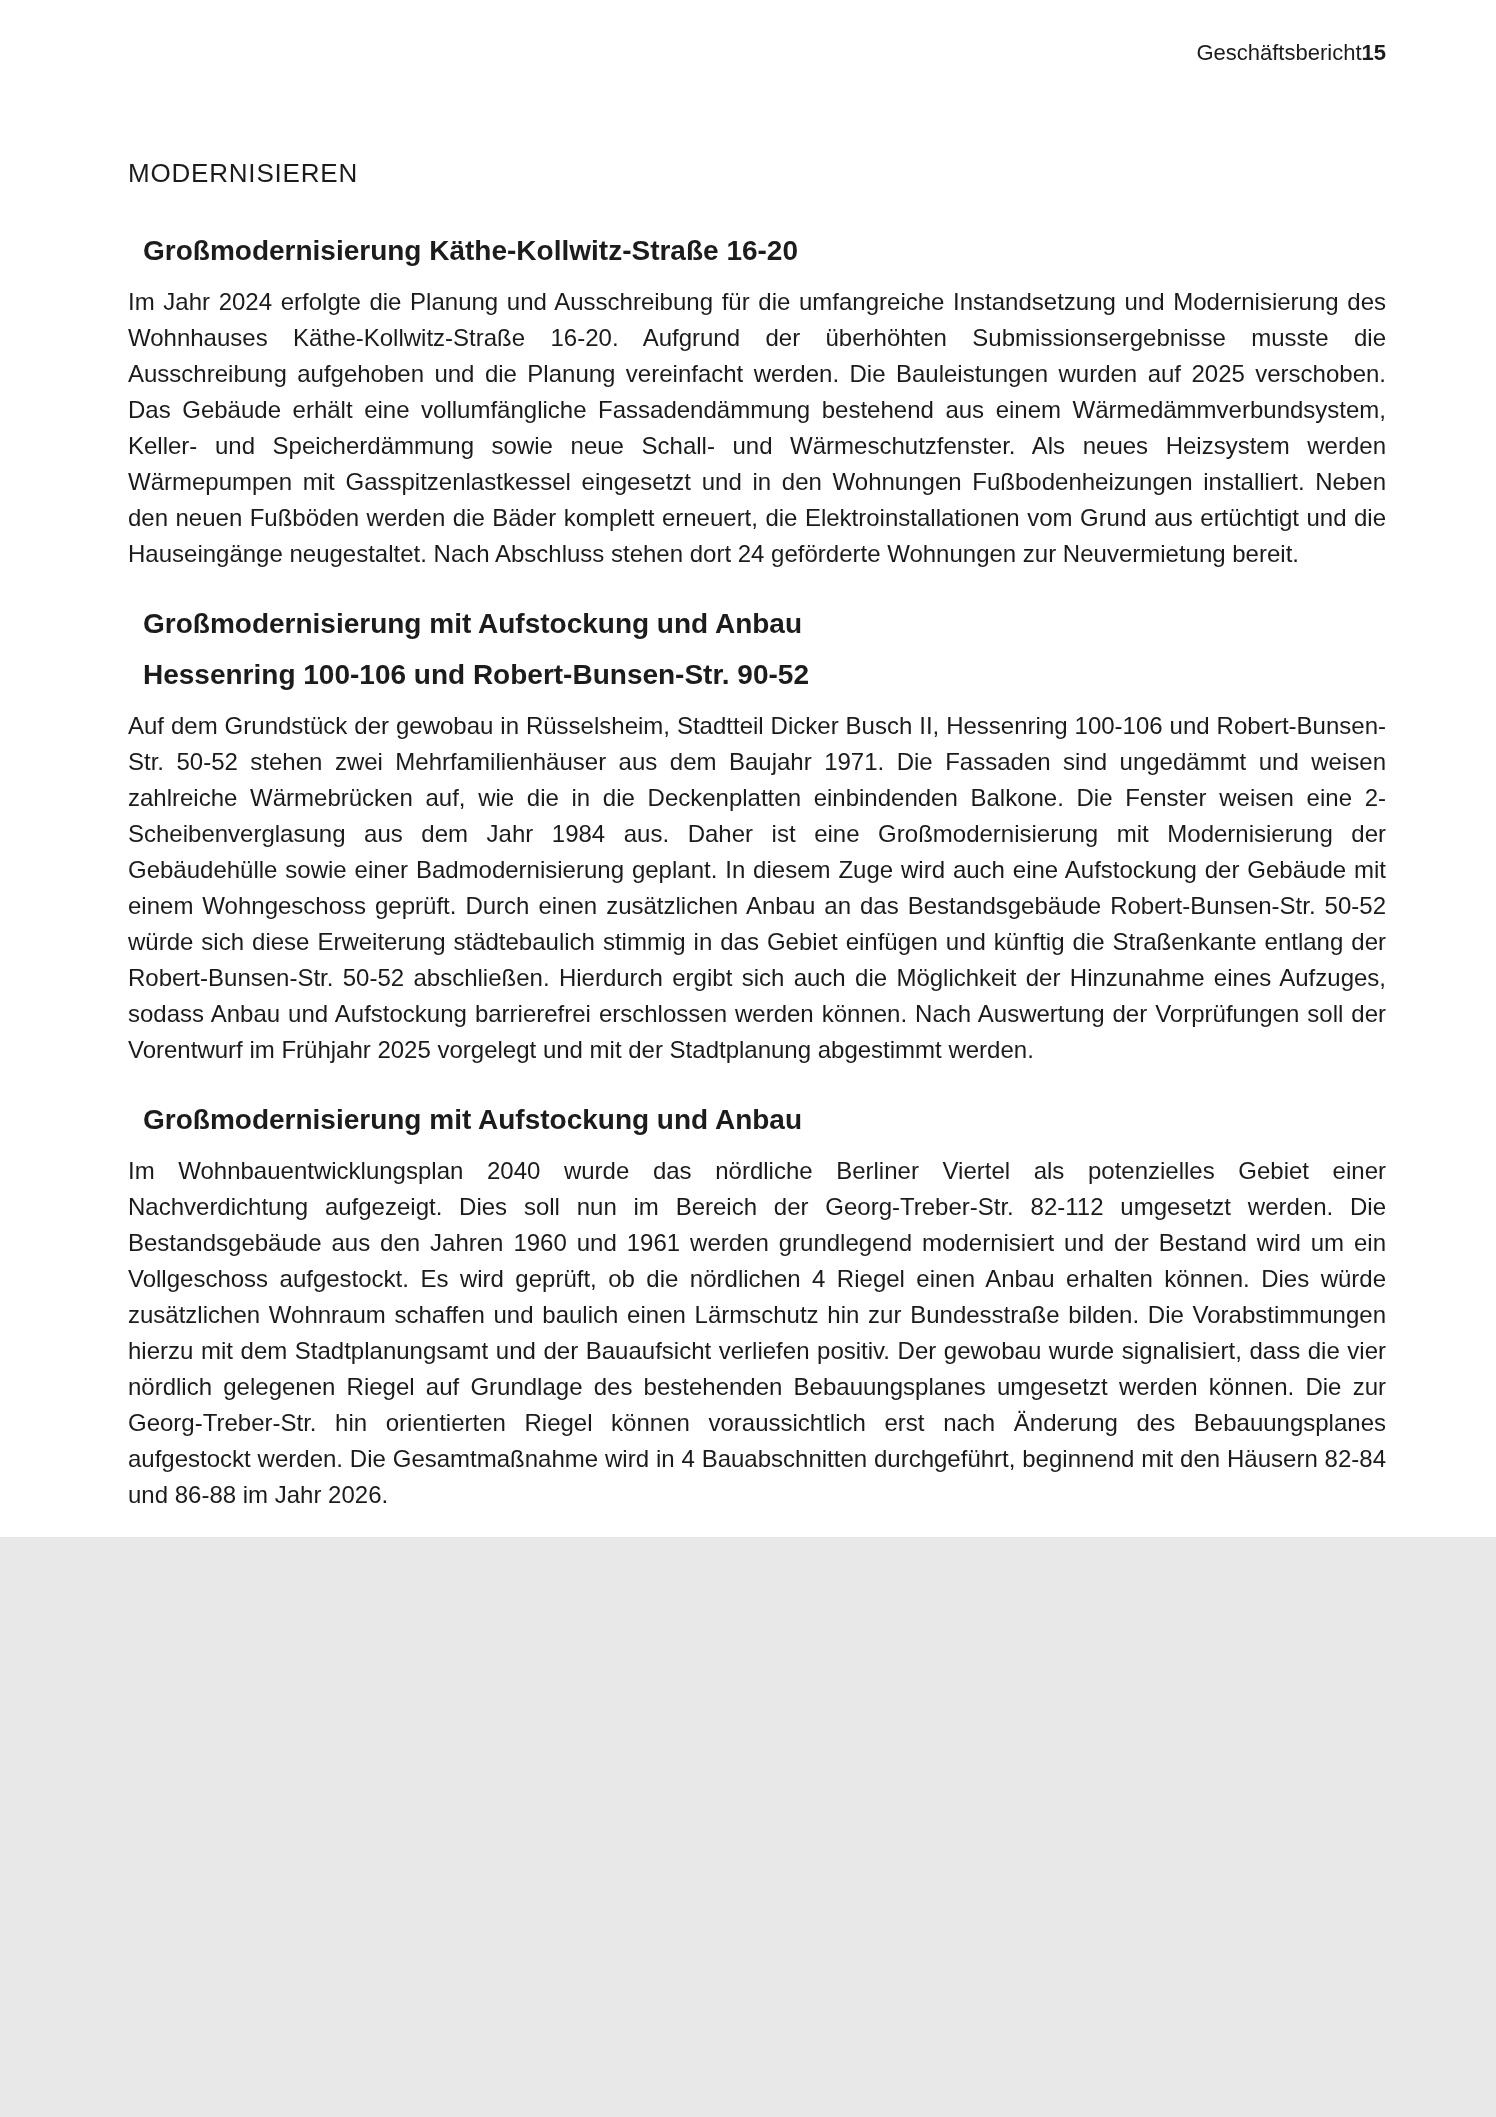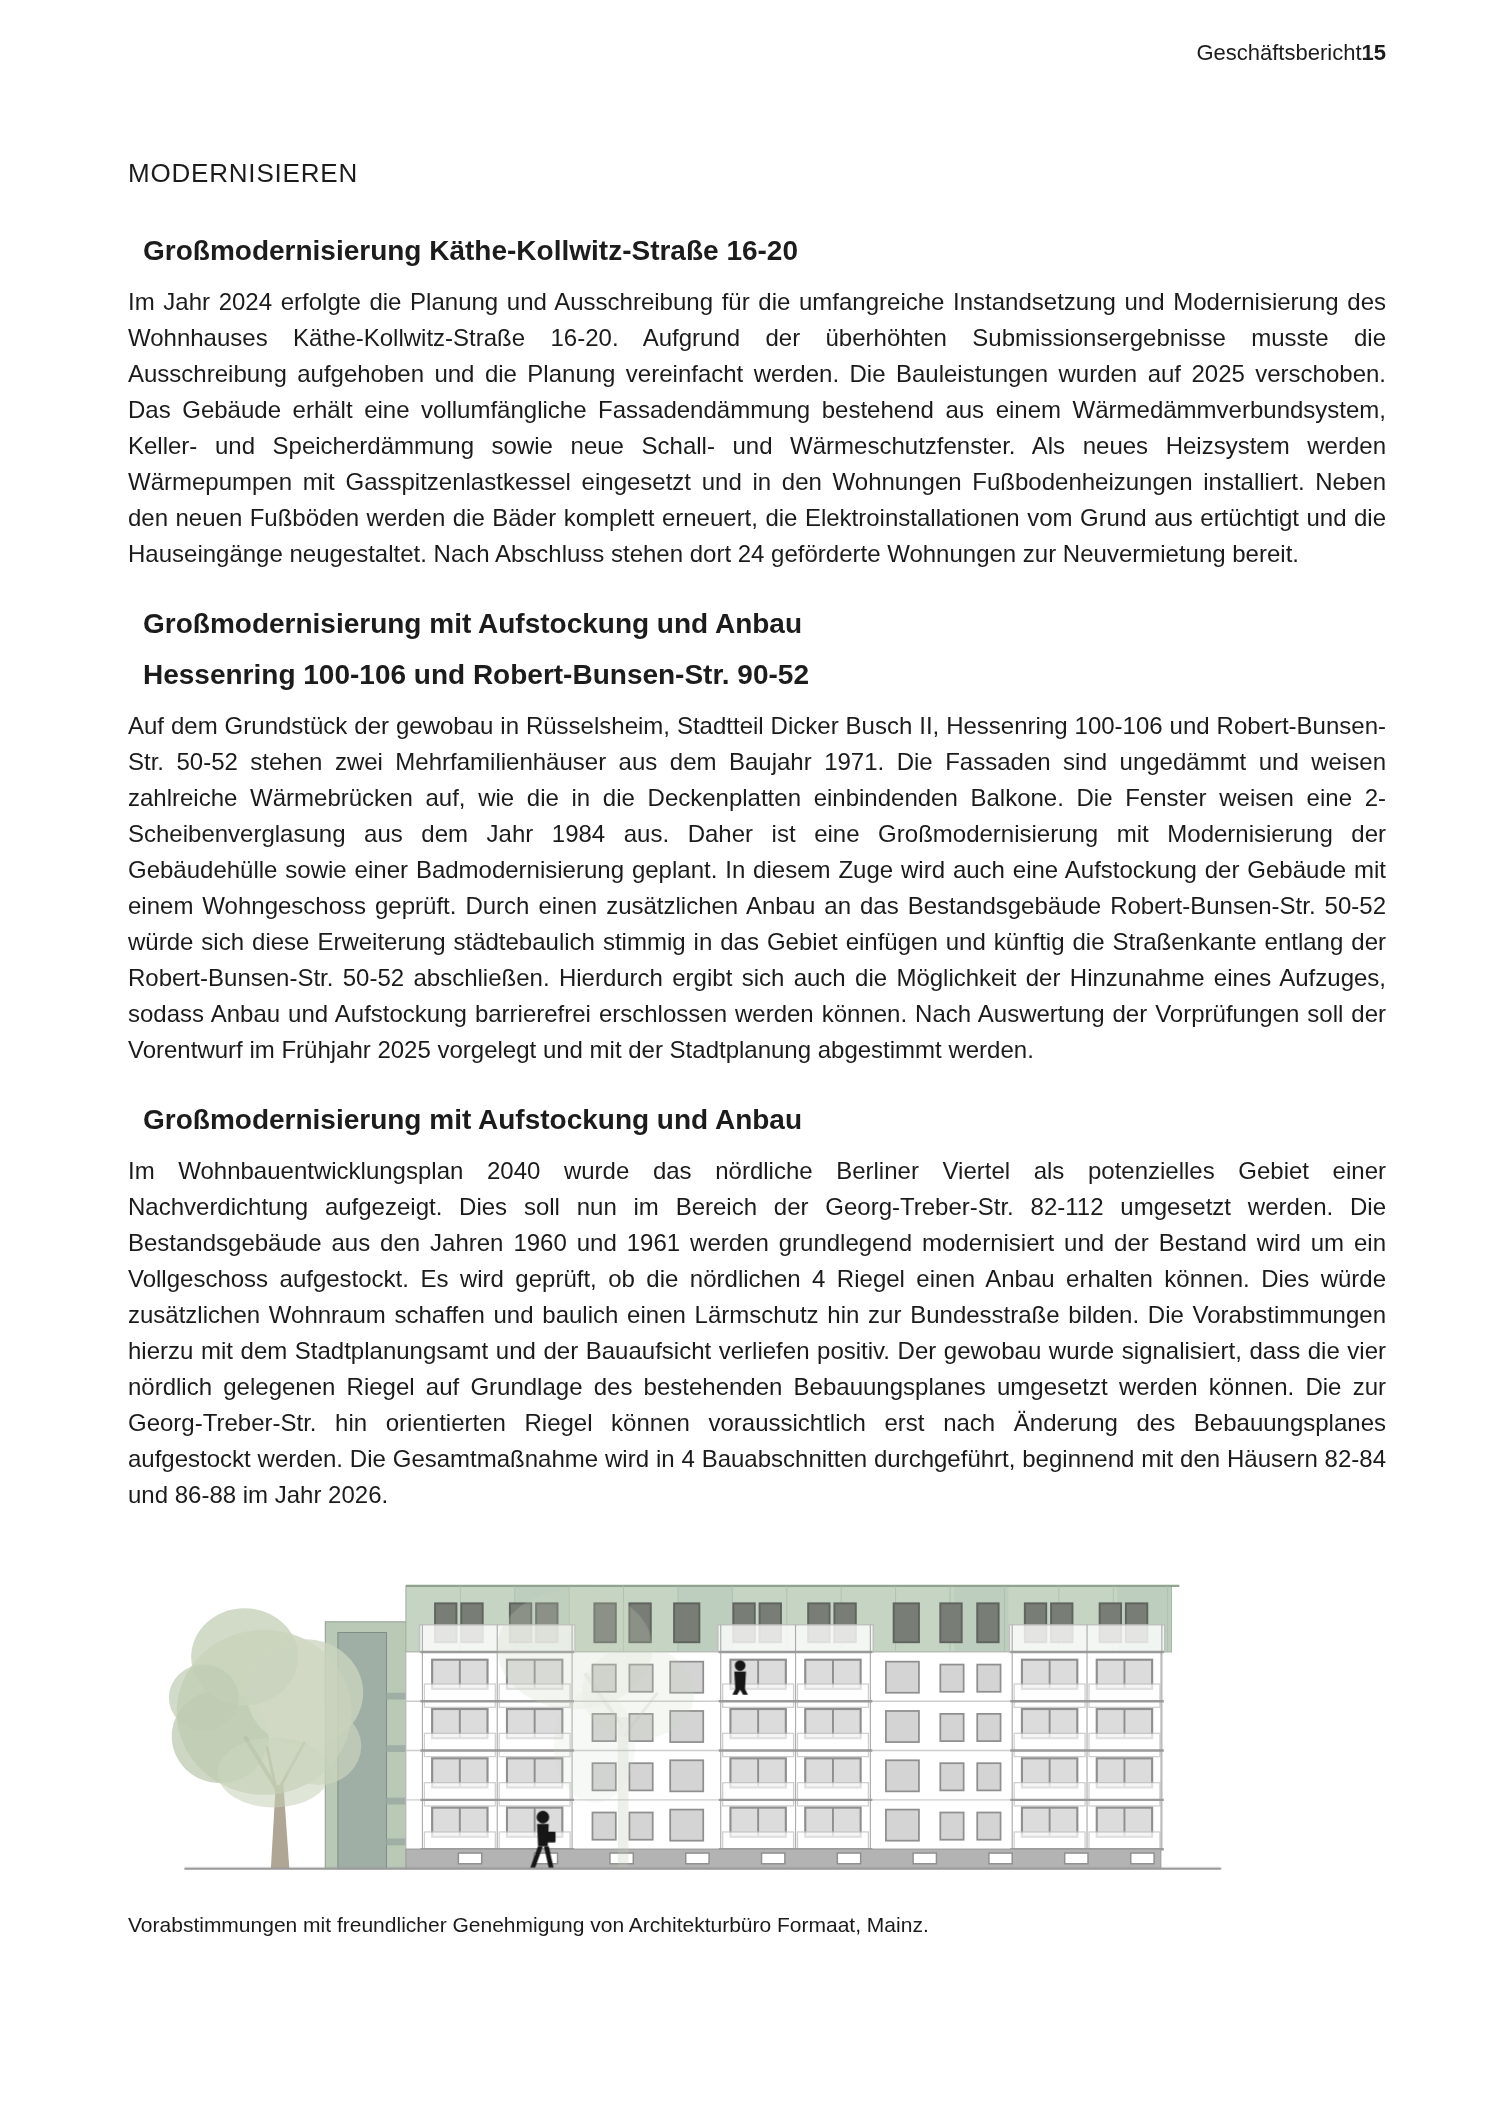--- a/index.html
+++ b/index.html
@@ -7,21 +7,21 @@
     --facade_green:#c6d4c4; --facade_green_dark:#b6c9ba;
     --wing_green:#b9c9b6; --wing_panel:#9fafa6;
     --window_dark:#787d76; --window_dark_frame:#5f645e;
     --window_light_fill:#dcdcdc; --window_frame:#8f8f8f;
     --plinth_gray:#b3b3b3; --railing_stroke:#bdbdbd;
     --foliage:#c4d0b6; --foliage_light:#ccd6bf; --foliage_dark:#b9c7ab;
     --trunk:#b0a695; --line_gray:#9a9a9a;
   }
   html,body{margin:0;padding:0;background:#e8e8e8;}
   .page{
-    position:relative; width:1496px; height:2117px; background:#ffffff;
+    position:relative; width:1496px; height:1537px; background:#ffffff;
     font-family:"Liberation Sans", sans-serif; color:var(--ink);
     margin:0 auto; overflow:hidden;
   }
   .running-head{
     position:absolute; top:40px; right:110px;
     font-size:22px; display:flex; align-items:baseline;
   }
   .running-head .label{font-weight:400; color:#1c1c1c;}
   .running-head .pagenum{font-weight:700; }
   .content{

